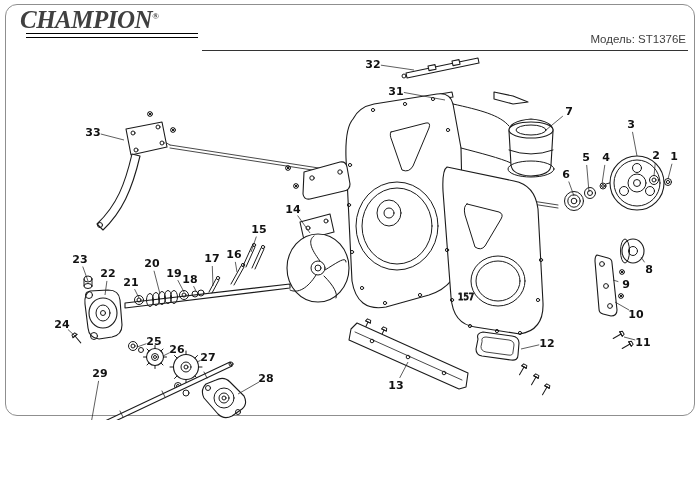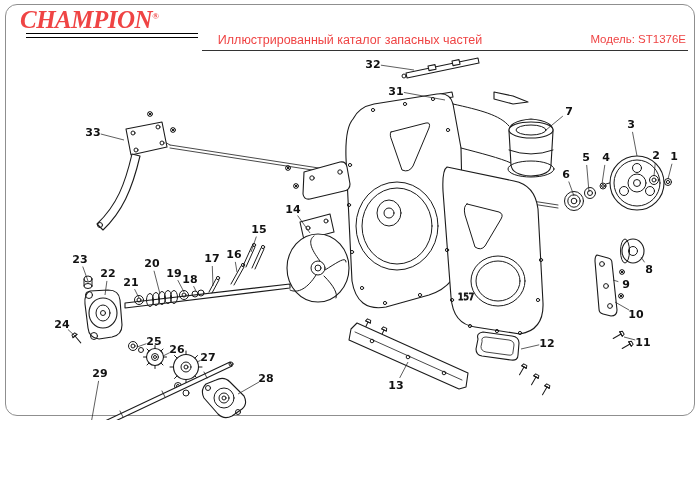--- a/index.html
+++ b/index.html
@@ -1,17 +1,17 @@
 <!DOCTYPE html>
 <html><head>
 <meta charset="utf-8">
 <style>
   html,body{margin:0;padding:0;background:#fff;}
   #page{position:relative;width:700px;height:420px;background:#fff;overflow:hidden;
-        font-family:"Liberation Sans",sans-serif;color:#ef4444;}
+        font-family:"Liberation Sans",sans-serif;color:#404040;}
   #page-frame{position:absolute;left:5px;top:4px;right:5px;bottom:4px;
         border:1px solid #8f8f8f;border-radius:12px;pointer-events:none;}
   
   .logo{position:absolute;left:20px;top:7px;width:180px;}
   .logo-name{font-family:"Liberation Serif",serif;font-style:italic;font-weight:bold;
         font-size:25px;letter-spacing:-0.5px;line-height:1;white-space:nowrap;}
   .logo-name .reg{font-size:9px;vertical-align:super;font-style:normal;}
   .logo-rule{height:3px;border-top:1px solid #000;border-bottom:1px solid #000;
         margin:1px 2px 1px 6px;}
   .logo-tagline{font-family:"Liberation Serif",serif;font-style:italic;font-weight:bold;
@@ -32,21 +32,20 @@
 </head>
 <body>
 
 <div id="page">
   <div id="page-frame"></div>
 
   <div class="logo">
     <div class="logo-name"><span>CHAMPION</span><span class="reg">®</span></div>
     <div class="logo-rule"></div>
   </div>
-  <div class="hdr-title">Иллюстрированный каталог запасных частей</div>
   <div class="hdr-model">Модель: ST1376E</div>
   <div class="hdr-rule"></div>
 
   <svg id="diagram" viewBox="0 0 700 504">
     <defs>
       <g id="bolt">
         <path d="M0,0 L0,9"></path>
           <path d="M-2.6,0 L2.6,0"></path>
         <path d="M-1.8,-2.6 L1.8,-2.6 L2.6,0 L-2.6,0 Z"></path>
       </g>

